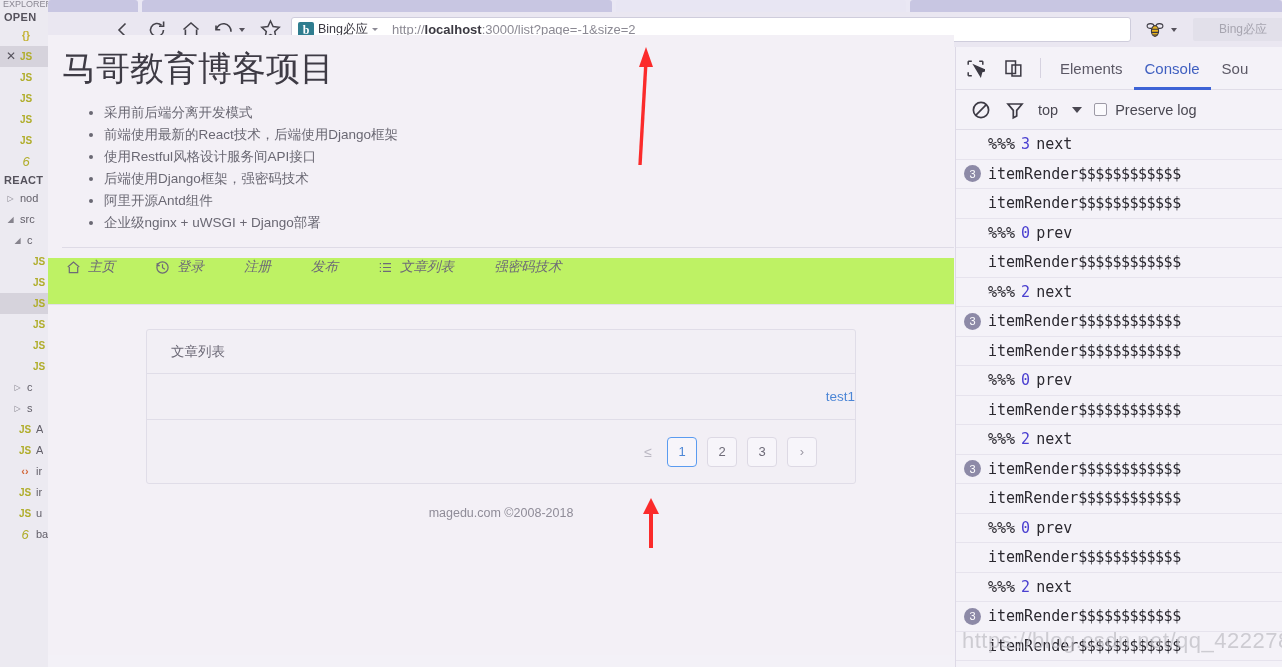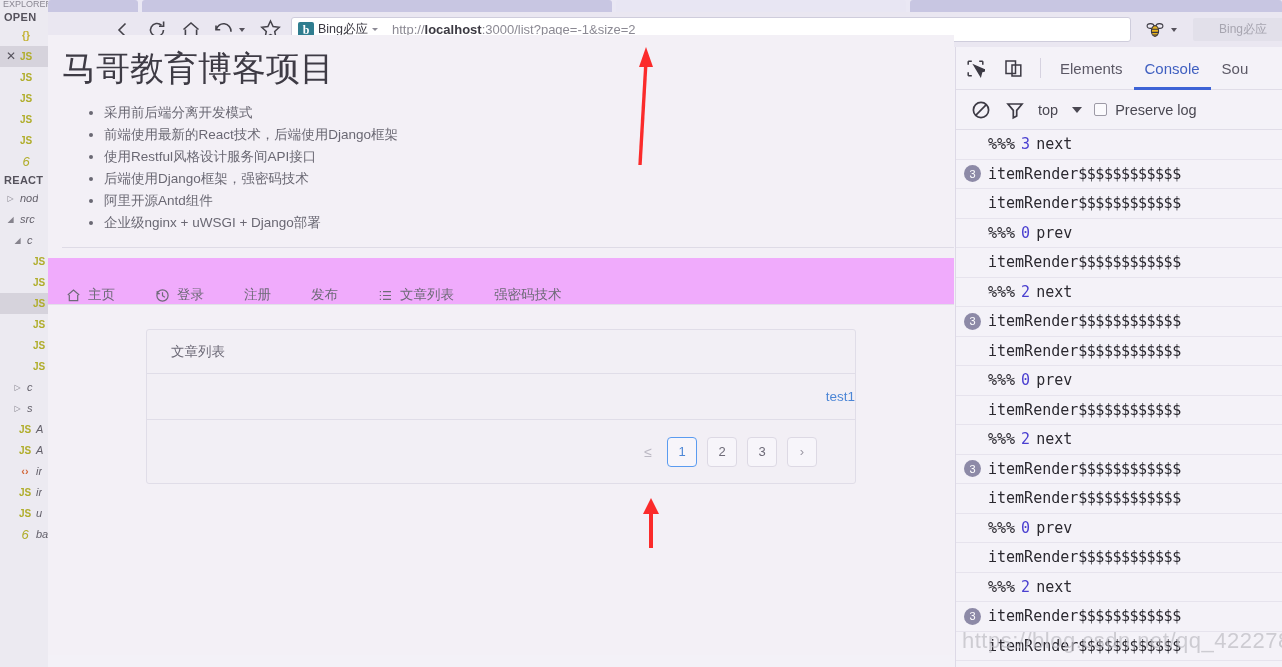--- a/index.html
+++ b/index.html
@@ -23,21 +23,21 @@
   .vs-row{ height:21px; line-height:21px; white-space:nowrap;
     display:flex; align-items:center; padding-left:4px; overflow:hidden;}
   .vs-row.sel{ background:#d6d3dc; }
   .vs-ico{ width:16px; text-align:center; font-size:10px; font-weight:bold; flex:none;}
   .ico-js{ color:#b0ad2a; }
   .ico-json{ color:#c3b12e; }
   .ico-six{ color:#b0ad2a; font-style:italic; font-size:13px; font-weight:normal;}
   .ico-html{ color:#d3683a; font-size:11px;}
   .vs-x{ color:#55525c; font-size:12px; width:14px; text-align:center; flex:none;}
   .vs-tw{ width:13px; text-align:center; color:#86838d; font-size:8px; flex:none;}
-  .vs-lbl{ padding-left:3px; color:#63606a; overflow:hidden;font-style:italic;}
+  .vs-lbl{ padding-left:3px; color:#63606a; overflow:hidden;}
   .vs-topcut{ font-size:9px; color:#8a8792; height:9px; line-height:9px;
      padding-left:3px; overflow:hidden;}
 
   
   #browser{
     position:absolute; left:48px; top:0; width:1234px; height:667px;
     background:#f3f1f7; z-index:2;
   }
   
   #tabstrip{ position:absolute; left:0; top:0; width:1234px; height:12px;
@@ -78,22 +78,22 @@
   #viewport{ position:absolute; left:0; top:35px; width:906px; height:620px;
      background:#f3f0f6; overflow:hidden; }
   #pagehead{ padding:14px 0 10px 14px; }
   #pagetitle{ font-size:34px; color:#3e3b45; font-weight:normal;
      margin:0 0 14px 0; line-height:1.15; }
   #bullets{ margin:0; padding-left:42px; }
   #bullets li{ font-size:13.5px; color:#6a6873; line-height:21px; margin-bottom:1px; }
   #headsep{ height:1px; background:#dedbe6; margin:14px 0 0 0; width:898px;}
 
   
-  #navbar{ height:47px; display:flex; align-items:flex-end;
-     padding-left:18px; border-bottom:1px solid #e2dfe9; background:#f0abfc;}
+  #navbar{ height:47px; display:flex; align-items:flex-start;
+     padding-left:18px; border-bottom:1px solid #e2dfe9; background:#bef264;font-style:italic;}
   .nav-item{ display:flex; align-items:center; gap:7px; font-size:13.5px;
      color:#6d6a77; margin-right:40px; cursor:pointer; white-space:nowrap;}
   .nav-item svg{ display:block; }
 
   
   #content{ padding-top:24px; }
   #card{ width:710px; margin:0 auto; background:#f2eff5;
      border:1px solid #e0dde8; border-radius:3px; }
   #card-head{ height:44px; display:flex; align-items:center;
      padding-left:24px; border-bottom:1px solid #e0dde8;
@@ -406,20 +406,21 @@
         <div id="card-foot">
           <div class="pg plain">≤</div>
           <div id="pg-nums" style="display:flex;gap:10px;">
               <div class="pg active">1</div>
               <div class="pg">2</div>
               <div class="pg">3</div>
             </div>
           <div class="pg arrow">›</div>
         </div>
       </div>
+      <div id="footer">magedu.com ©2008-2018</div>
     </div>
   </div>
 
   <svg class="annot" style="left:568px;top:45px;" width="60" height="125" viewBox="0 0 60 125">
     <line x1="24" y1="120" x2="30" y2="16" stroke="#fb2b2b" stroke-width="3.4"></line>
     <polygon points="30,2 37,22 23,22" fill="#fb2b2b"></polygon>
   </svg>
   <svg class="annot" style="left:583px;top:496px;" width="40" height="55" viewBox="0 0 40 55">
     <line x1="20" y1="52" x2="20" y2="14" stroke="#fb2b2b" stroke-width="4"></line>
     <polygon points="20,2 28,18 12,18" fill="#fb2b2b"></polygon>

